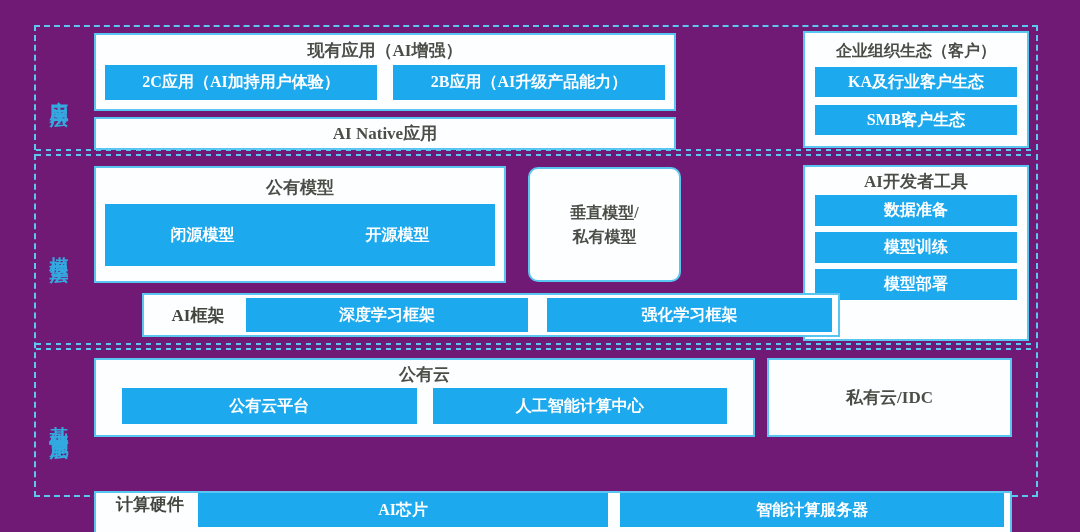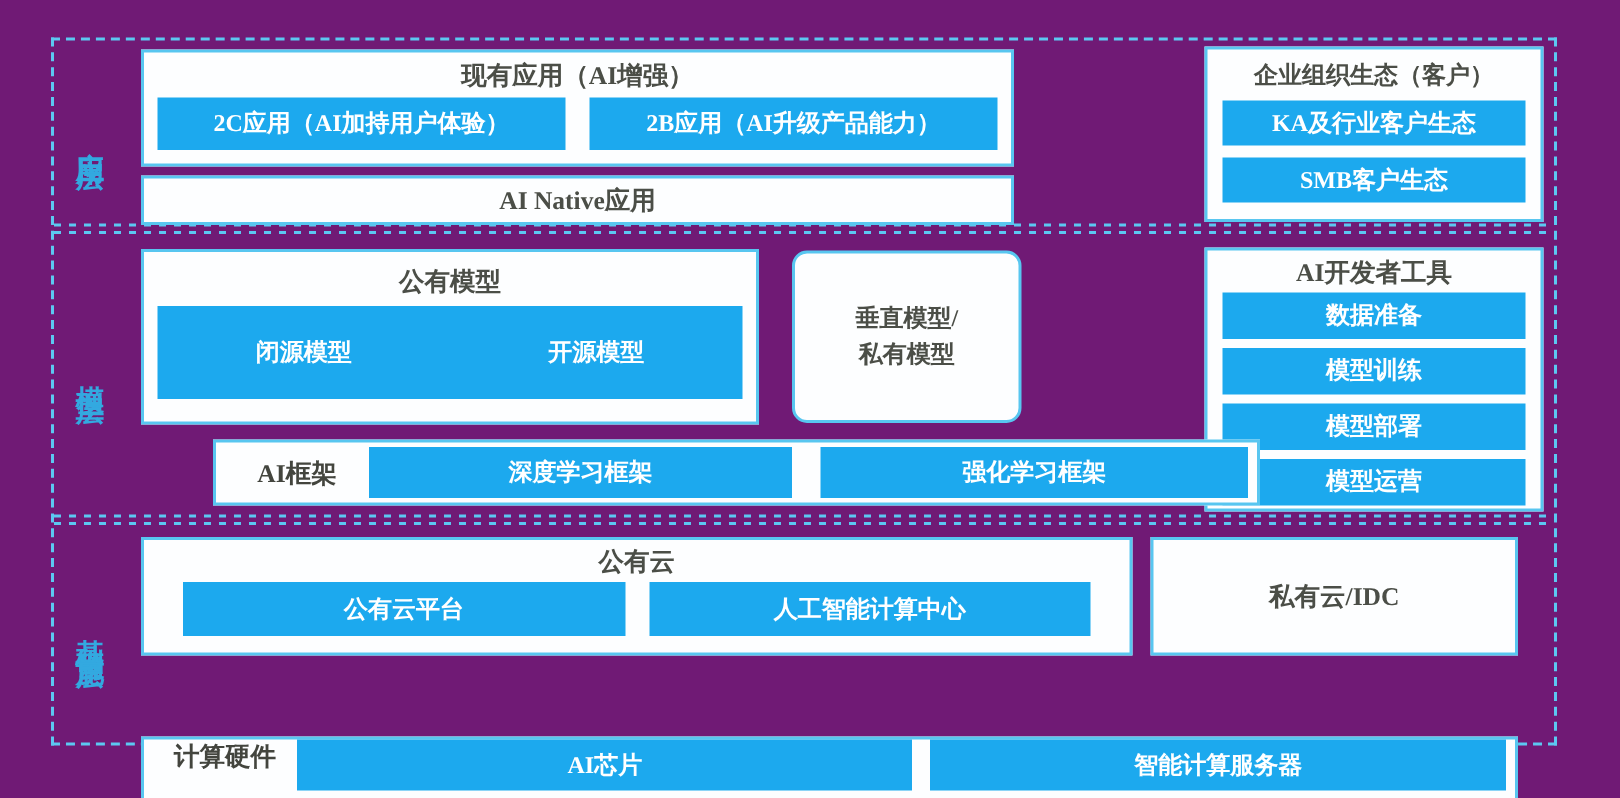--- a/index.html
+++ b/index.html
@@ -126,21 +126,20 @@
   <div class="box center-flex" id="vertical-models">
     <div>垂直模型/</div>
     <div>私有模型</div>
   </div>
 
   <div class="box" id="ai-devtools">
     <div class="box-title">AI开发者工具</div>
     <div class="bar">数据准备</div>
     <div class="bar">模型训练</div>
     <div class="bar">模型部署</div>
-    <div class="bar">模型运营</div>
   </div>
 
   <div class="box" id="framework-row">
     <div class="row-label">AI框架</div>
     <div class="bar" id="fw-bar-1">深度学习框架</div>
     <div id="fw-spacer"></div>
     <div class="bar" id="fw-bar-2">强化学习框架</div>
   </div>
 
   <div class="box" id="public-cloud">

